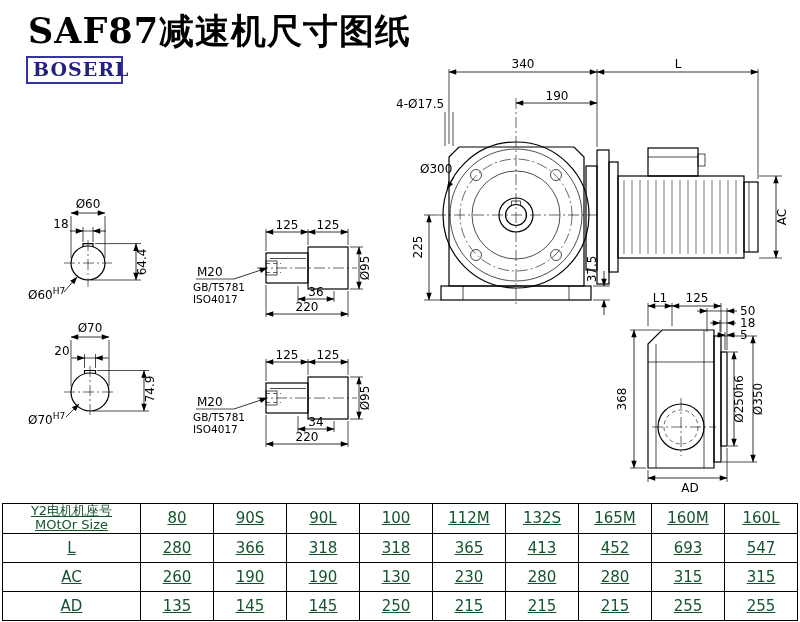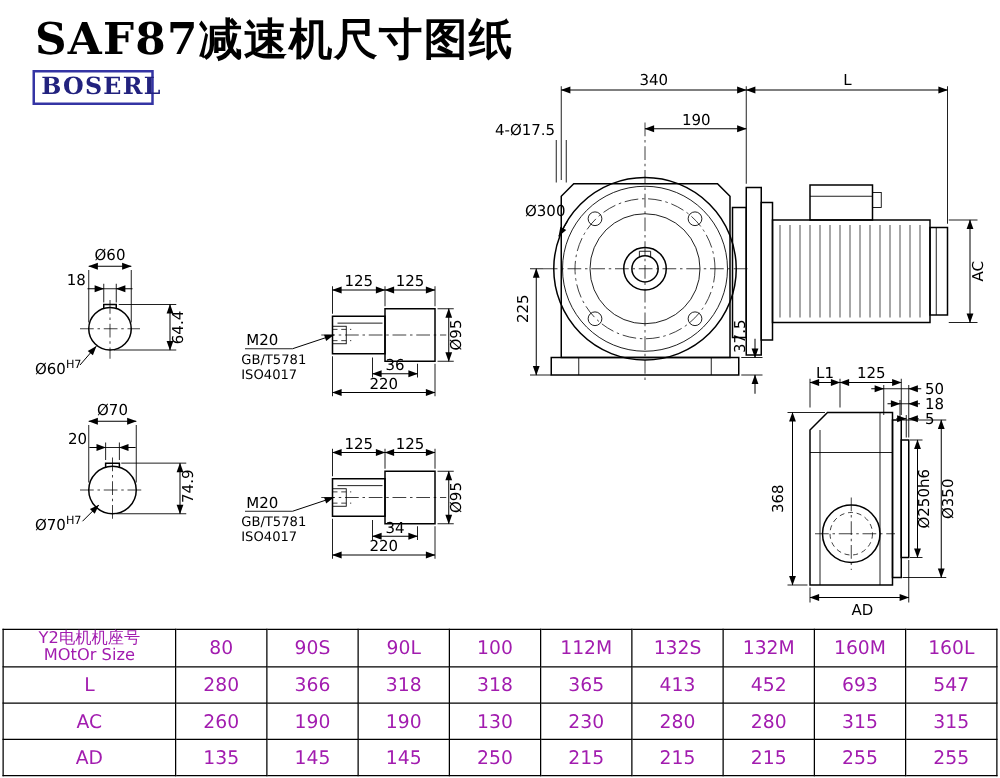--- a/index.html
+++ b/index.html
@@ -15,21 +15,21 @@
   svg text { font-family:"DejaVu Sans", sans-serif; font-size:12px; fill:#000; }
   svg text.small { font-size:10.5px; }
   .o  { stroke:#000; stroke-width:1.2; fill:none; }
   .t  { stroke:#000; stroke-width:0.7; fill:none; }
   .d  { stroke:#000; stroke-width:0.8; fill:none; }
   .cl { stroke:#000; stroke-width:0.6; fill:none; stroke-dasharray:11 3 2 3; }
   .dash { stroke:#000; stroke-width:0.6; fill:none; stroke-dasharray:4 3; }
   .fin { stroke:#000; stroke-width:0.55; }
   table.dims { position:absolute; left:2px; top:503px; width:796px; border-collapse:collapse; table-layout:fixed; }
   table.dims th, table.dims td { border:1px solid #000; height:29px; text-align:center; vertical-align:middle;
-      font-size:15px; font-weight:normal; color:#a21caf; padding:0; font-family:"DejaVu Sans",sans-serif; }
+      font-size:15px; font-weight:normal; color:#14532d; padding:0; font-family:"DejaVu Sans",sans-serif;text-decoration:underline; }
   table.dims .lbl div { font-size:13px; line-height:1.1; }
 </style>
 </head>
 <body>
 
 <div class="title">SAF87减速机尺寸图纸</div>
 <div class="logo">
   <span>BOSERL</span>
 </div>
 
@@ -304,21 +304,21 @@
       <th class="lbl">
         <div>Y2电机机座号</div>
         <div>MOtOr Size</div>
       </th>
       <th>80</th>
       <th>90S</th>
       <th>90L</th>
       <th>100</th>
       <th>112M</th>
       <th>132S</th>
-      <th>132M</th>
+      <th>165M</th>
       <th>160M</th>
       <th>160L</th>
     </tr>
     <tr>
       <th>L</th>
       <td>280</td>
       <td>366</td>
       <td>318</td>
       <td>318</td>
       <td>365</td>

